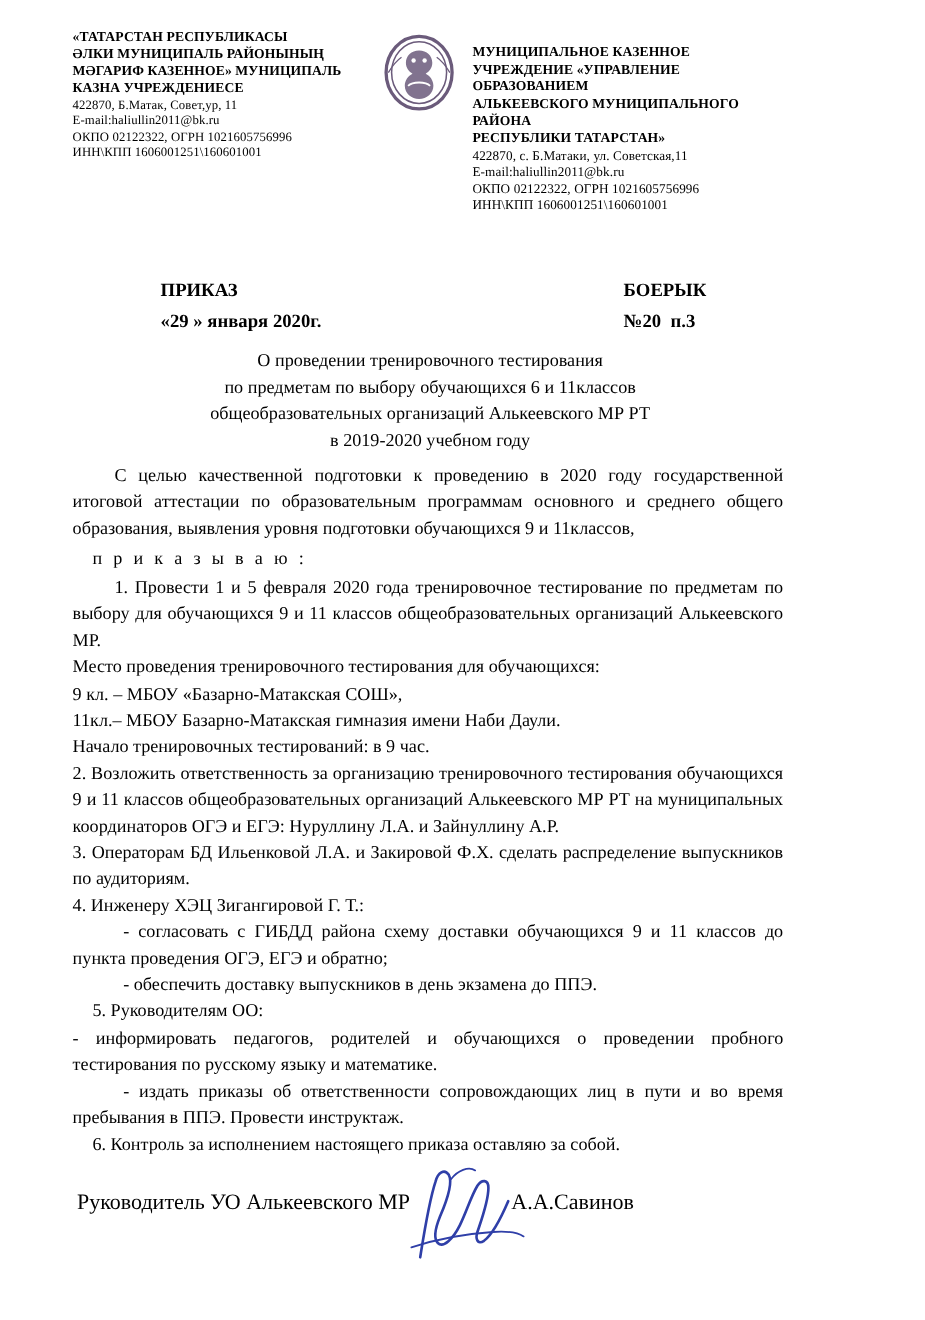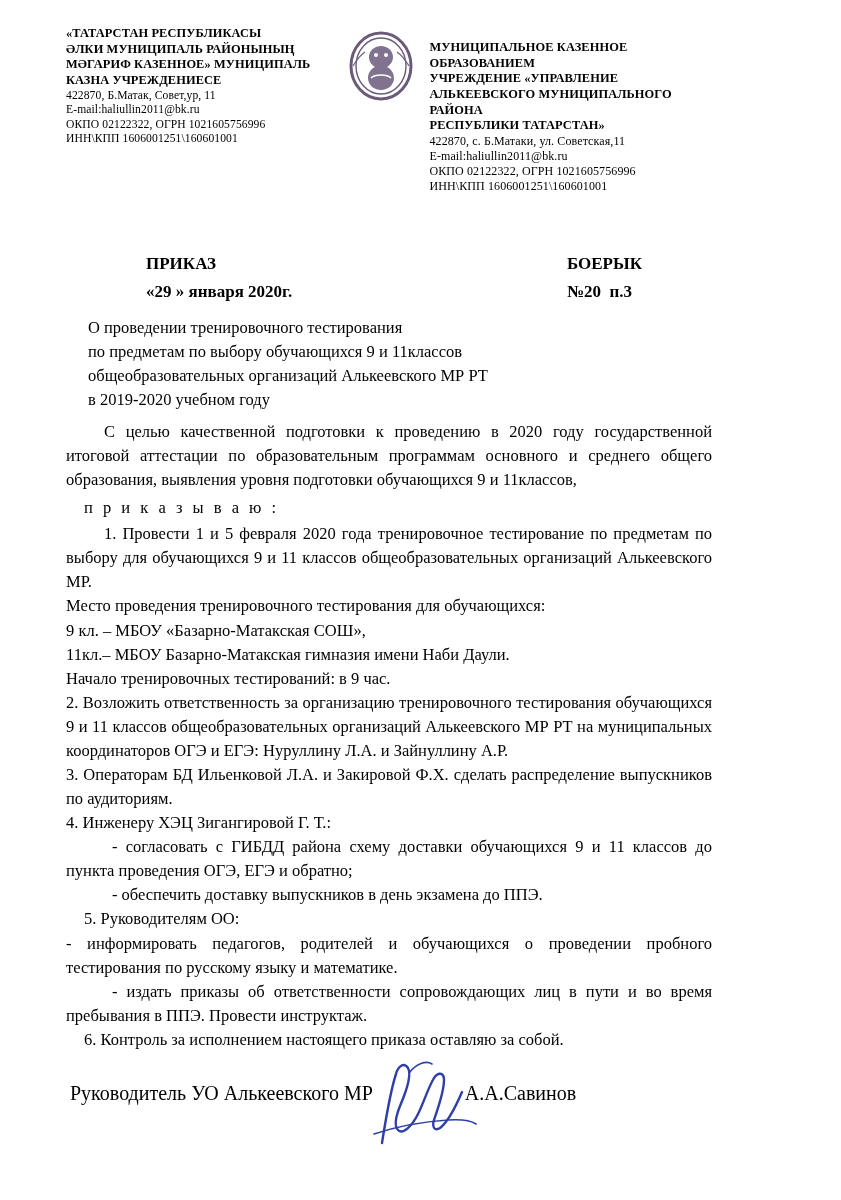--- a/index.html
+++ b/index.html
@@ -77,20 +77,21 @@
   .title-right { padding-right: 80px; text-align: left; }
   .title-left .line2,
   .title-right .line2 {
     margin-top: 8px;
     white-space: pre;
   }
 
   
   .subject {
     margin-top: 14px;
+    text-align: center;
     font-size: 16.5px;
     line-height: 1.45;
     padding: 0 88px;
   }
 
   
   .body-text {
     margin-top: 8px;
     padding: 0 70px 0 66px;
     font-size: 16.5px;
@@ -163,22 +164,22 @@
         <circle cx="33" cy="27" r="2" fill="#ffffff"></circle>
         <circle cx="43" cy="27" r="2" fill="#ffffff"></circle>
         <path d="M28 50 c4 -4 16 -4 20 0" fill="none" stroke="#ffffff" stroke-width="1.6"></path>
         <path d="M10 38 c6 -10 12 -14 12 -14" fill="none" stroke="#6b5b7b" stroke-width="1.2"></path>
         <path d="M66 38 c-6 -10 -12 -14 -12 -14" fill="none" stroke="#6b5b7b" stroke-width="1.2"></path>
       </svg>
     </div>
 
     <div class="lh-right">
       <div>МУНИЦИПАЛЬНОЕ КАЗЕННОЕ</div>
+      <div>УЧРЕЖДЕНИЕ «УПРАВЛЕНИЕ</div>
       <div>ОБРАЗОВАНИЕМ</div>
-      <div>УЧРЕЖДЕНИЕ «УПРАВЛЕНИЕ</div>
       <div>АЛЬКЕЕВСКОГО МУНИЦИПАЛЬНОГО</div>
       <div>РАЙОНА</div>
       <div>РЕСПУБЛИКИ ТАТАРСТАН»</div>
       <div class="sub">422870, с. Б.Матаки, ул. Советская,11</div>
       <div class="sub">E-mail:haliullin2011@bk.ru</div>
       <div class="sub">ОКПО 02122322, ОГРН 1021605756996</div>
       <div class="sub">ИНН\КПП 1606001251\160601001</div>
     </div>
   </div>
 
@@ -188,21 +189,21 @@
       <div class="line2">«29 » января 2020г.</div>
     </div>
     <div class="title-right">
       <div>БОЕРЫК</div>
       <div class="line2">№20  п.3</div>
     </div>
   </div>
 
   <div class="subject">
     <div>О проведении  тренировочного тестирования</div>
-    <div>по предметам по выбору обучающихся  9 и 11классов</div>
+    <div>по предметам по выбору обучающихся  6 и 11классов</div>
     <div>общеобразовательных организаций  Алькеевского МР РТ</div>
     <div>в 2019-2020 учебном году</div>
   </div>
 
   <div class="body-text">
 
     <p class="p-just">С целью качественной подготовки к проведению в 2020 году государственной итоговой аттестации по образовательным программам основного и среднего общего образования,  выявления уровня  подготовки обучающихся 9 и 11классов,</p>
 
     <p class="order-word">п р и к а з ы в а ю :</p>
 

